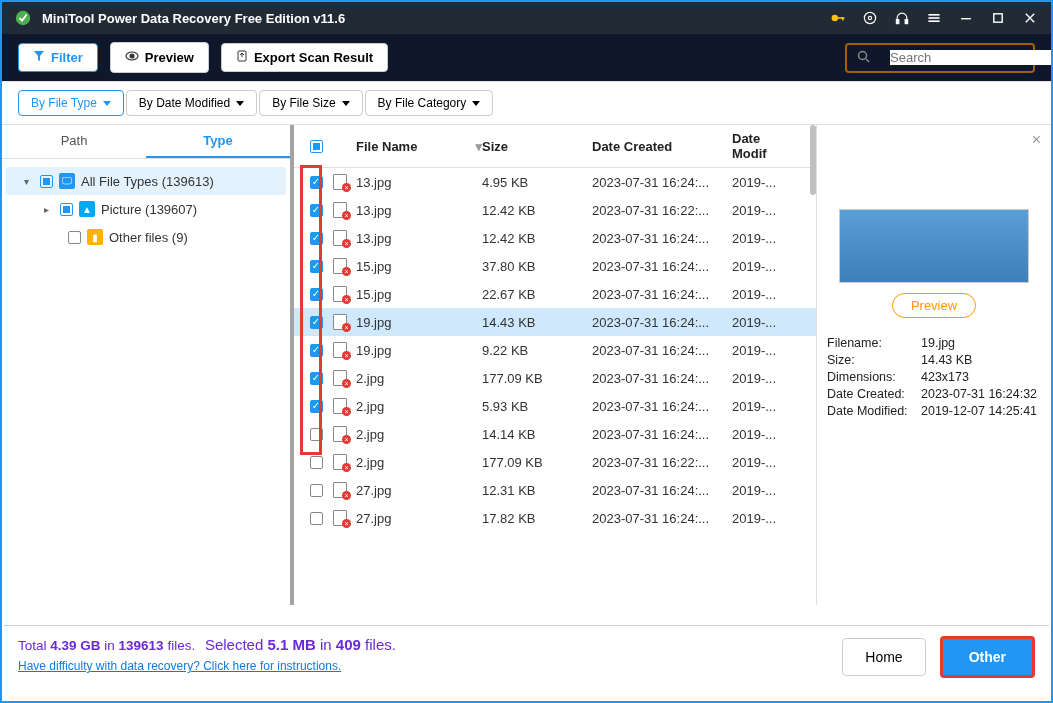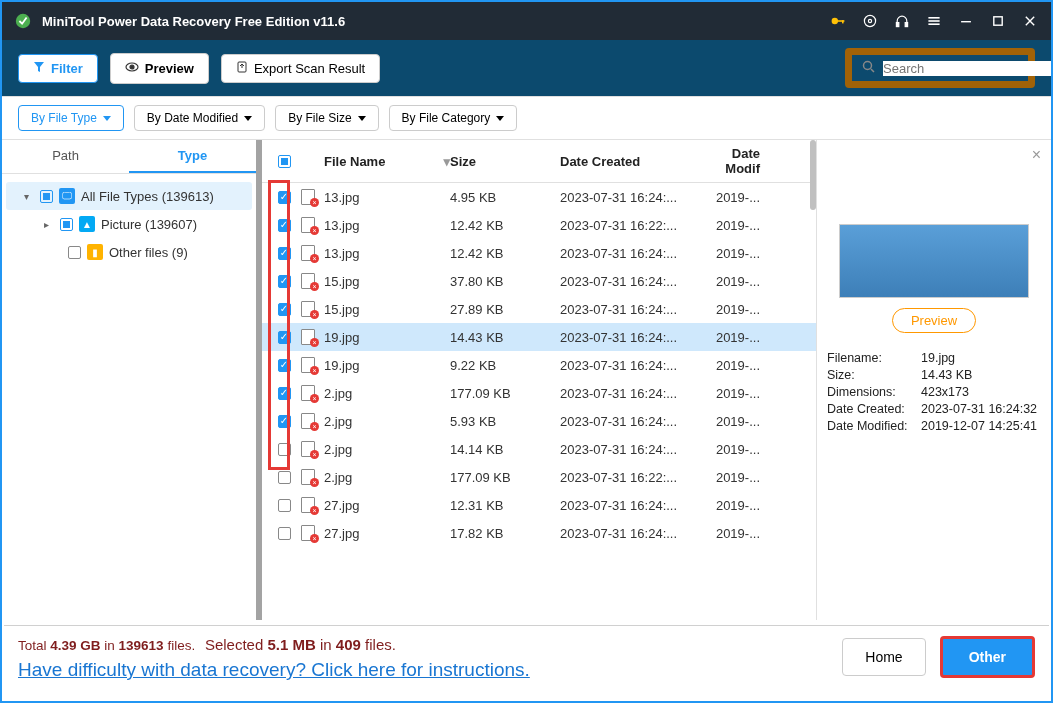--- a/index.html
+++ b/index.html
@@ -1,42 +1,42 @@
 <!DOCTYPE html>
 <html><head>
 <meta charset="utf-8">
 <style>
 * { box-sizing: border-box; margin: 0; padding: 0; font-family: -apple-system, "Segoe UI", Arial, sans-serif; }
 body { width: 1053px; height: 703px; background: #fff; border: 2px solid #2196f3; overflow: hidden; position: relative; }
 
 
-.titlebar { background: #212b36; height: 38px; display: flex; align-items: center; padding: 0 12px; color: #fff; }
+.titlebar { background: #212b36; height: 32px; display: flex; align-items: center; padding: 0 12px; color: #fff; }
 .titlebar .logo { width: 18px; height: 18px; margin-right: 10px; }
 .titlebar .logo svg { width: 100%; height: 100%; }
 .titlebar .title { font-size: 13px; font-weight: bold; flex: 1; }
 .titlebar .icons { display: flex; align-items: center; gap: 14px; }
 .titlebar .icons span { display: inline-flex; width: 18px; height: 18px; align-items: center; justify-content: center; cursor: pointer; }
 
 
-.toolbar { background: #0c4a6e; border-bottom: 1px solid #e0e0e0; padding: 8px 16px; display: flex; align-items: center; gap: 12px; }
+.toolbar { background: #0f172a; border-bottom: 1px solid #e0e0e0; padding: 8px 16px; display: flex; align-items: center; gap: 12px; }
 .btn { border: 1px solid #ccc; background: #fff; border-radius: 4px; padding: 6px 14px; font-size: 13px; cursor: pointer; display: inline-flex; align-items: center; gap: 6px; }
 .btn.blue { border-color: #2196f3; color: #2196f3; }
 .toolbar .spacer { flex: 1; }
-.search-box { border: 7px solid #a16207; border-radius: 4px; padding: 5px 10px; display: flex; align-items: center; gap: 8px; width: 190px; color: #888; font-size: 13px; }
+.search-box { border: 2px solid #a16207; border-radius: 4px; padding: 5px 10px; display: flex; align-items: center; gap: 20px; width: 190px; color: #888; font-size: 13px; }
 .search-box input { border: none; outline: none; flex: 1; font-size: 13px; }
 
 
-.filterbar { background: #fff; padding: 8px 16px; display: flex; gap: 10px; border-bottom: 1px solid #e0e0e0; }
+.filterbar { background: #fff; padding: 8px 16px; display: flex; gap: 2px; border-bottom: 1px solid #e0e0e0; }
 .filter-btn { border: 1px solid #ccc; background: #fff; border-radius: 4px; padding: 5px 12px; font-size: 12px; cursor: pointer; display: inline-flex; align-items: center; gap: 6px; }
 .filter-btn.active { border-color: #2196f3; color: #2196f3; }
 .chev-down { display:inline-block; width:0; height:0; border-left:4px solid transparent; border-right:4px solid transparent; border-top:5px solid currentColor; }
 
 
 .main { display: flex; height: 480px; }
-.sidebar { width: 260px; border-right: 6px solid #a3a3a3; }
+.sidebar { width: 292px; border-right: 4px solid #a3a3a3; }
 .tabs { display: flex; border-bottom: 1px solid #e0e0e0; }
 .tab { flex: 1; text-align: center; padding: 8px 0; font-size: 13px; cursor: pointer; color: #555; }
 .tab.active { color: #2196f3; border-bottom: 2px solid #2196f3; font-weight: bold; }
 .tree { padding: 8px 4px; font-size: 13px; color: #333; }
 .tree-row { display: flex; align-items: center; gap: 6px; padding: 6px 4px; cursor: pointer; }
 .tree-row.l1 { padding-left: 18px; }
 .tree-row.l2 { padding-left: 38px; }
 .tree-row.l3 { padding-left: 62px; }
 .tree-row.selected { background: #e3f2fd; border-radius: 3px; }
 .chk { width: 13px; height: 13px; border: 1.5px solid #2196f3; display:inline-flex; align-items:center; justify-content:center; border-radius:2px; flex-shrink:0; }
@@ -54,39 +54,39 @@
 .listpane { flex: 1; display:flex; flex-direction:column; min-width:0; position:relative; }
 .list-header { display:flex; align-items:center; padding: 6px 8px; border-bottom:1px solid #e0e0e0; font-size:13px; font-weight:bold; color:#222; }
 .list-rows { flex:1; overflow-y:auto; }
 .list-row { display:flex; align-items:center; padding: 6px 8px; font-size:13px; color:#333; cursor:pointer; }
 .list-row.selected { background:#cfe8fc; }
 .col-chk { width:28px; display:flex; justify-content:center; }
 .col-icon { width:22px; display:flex; justify-content:center; }
 .col-name { width:130px; padding-left:4px; }
 .col-size { width:110px; }
 .col-created { width:140px; }
-.col-modified { width:60px;text-align:right; }
+.col-modified { width:60px; }
 .file-icon { width:16px; height:16px; position:relative; }
 .file-icon .page { width:14px; height:16px; background:#fff; border:1px solid #888; position:absolute; border-radius:1px; }
 .file-icon .x { position:absolute; right:-2px; bottom:-2px; width:9px; height:9px; background:#e53935; border-radius:50%; display:flex; align-items:center; justify-content:center; color:#fff; font-size:7px; }
 .red-box { position:absolute; border:3px solid #e53935; pointer-events:none; }
 
 
 .preview { width: 235px; border-left:1px solid #e0e0e0; padding: 8px 10px; position:relative; font-size:13px; color:#222; }
 .preview .close { position:absolute; top:6px; right:10px; color:#999; cursor:pointer; font-size:16px; }
 .preview .thumb { margin-top:76px; width:190px; height:74px; background:linear-gradient(#5a9fd8,#3d7fb8); border:1px solid #ccc; margin-left:auto; margin-right:auto; }
 .preview .pv-btn { margin:10px auto 18px; display:block; border:1px solid #ff9800; color:#ff9800; background:#fff; border-radius:14px; padding:4px 18px; font-size:13px; cursor:pointer; }
 .preview .meta div { display:flex; margin-bottom:3px; font-size:12.5px; }
 .preview .meta .lbl { width:94px; }
 
 
 .bottom { position:absolute; bottom:2px; left:2px; right:2px; height:74px; border-top:1px solid #d0d0d0; background:#fff; padding: 10px 14px; display:flex; align-items:flex-start; }
-.bottom .stats { font-size:13.5px; color:#7f1d1d; }
+.bottom .stats { font-size:13.5px; color:#6d28d9; }
 .bottom .stats .sel { font-size:15px; display:inline-block; margin-left:6px; }
-.bottom .help { color:#1976d2; text-decoration:underline; font-size:19px; display:block; margin-top:6px;text-align:center; }
+.bottom .help { color:#1976d2; text-decoration:underline; font-size:12px; display:block; margin-top:6px; }
 .bottom .actions { margin-left:auto; display:flex; gap:14px; align-items:center; }
 .bottom .home-btn { border:1px solid #ccc; background:#fff; border-radius:4px; padding:10px 22px; font-size:14px; cursor:pointer; }
 .bottom .save-btn { border:3px solid #e53935; background:#2196f3; color:#fff; border-radius:4px; padding:10px 26px; font-size:14px; font-weight:bold; cursor:pointer; }
 
 
 .scrollhint { position:absolute; right:0; top:0; width:6px; height:70px; background:#c0c0c0; border-radius:3px; }
 </style>
 </head>
 <body>
 
@@ -156,21 +156,21 @@
           <ellipse cx="7" cy="7" rx="6" ry="4"></ellipse>
           <circle cx="7" cy="7" r="2" fill="#333"></circle>
         </svg></span>
     <span style="font-weight:bold">Preview</span>
   </button>
   <button class="btn">
     <span><svg width="12" height="12" viewBox="0 0 12 12" fill="#333">
           <rect x="2" y="1" width="8" height="10" rx="1" fill="none" stroke="#333"></rect>
           <path d="M6 3v4M4 5l2-2 2 2" fill="none" stroke="#333"></path>
         </svg></span>
-    <span style="font-weight:normal">Export Scan Result</span>
+    <span style="font-weight:bold">Export Scan Result</span>
   </button>
   <div class="spacer"></div>
   <div class="search-box">
     <span><svg width="13" height="13" viewBox="0 0 13 13" fill="none" stroke="#888" stroke-width="1.5">
           <circle cx="5.5" cy="5.5" r="4"></circle>
           <path d="M9 9l3 3"></path>
         </svg></span>
     <input placeholder="Search" style="">
   </div>
 </div>
@@ -299,21 +299,21 @@
           <div class="col-chk">
             <span class="chk checked"></span>
           </div>
           <div class="col-icon">
             <span class="file-icon">
               <span class="page"></span>
               <span class="x">×</span>
             </span>
           </div>
           <div class="col-name">15.jpg</div>
-          <div class="col-size">27.89 KB</div>
+          <div class="col-size">22.67 KB</div>
           <div class="col-created">2023-07-31 16:24:...</div>
           <div class="col-modified">2019-...</div>
         </div>
         <div class="list-row selected">
           <div class="col-chk">
             <span class="chk checked"></span>
           </div>
           <div class="col-icon">
             <span class="file-icon">
               <span class="page"></span>

